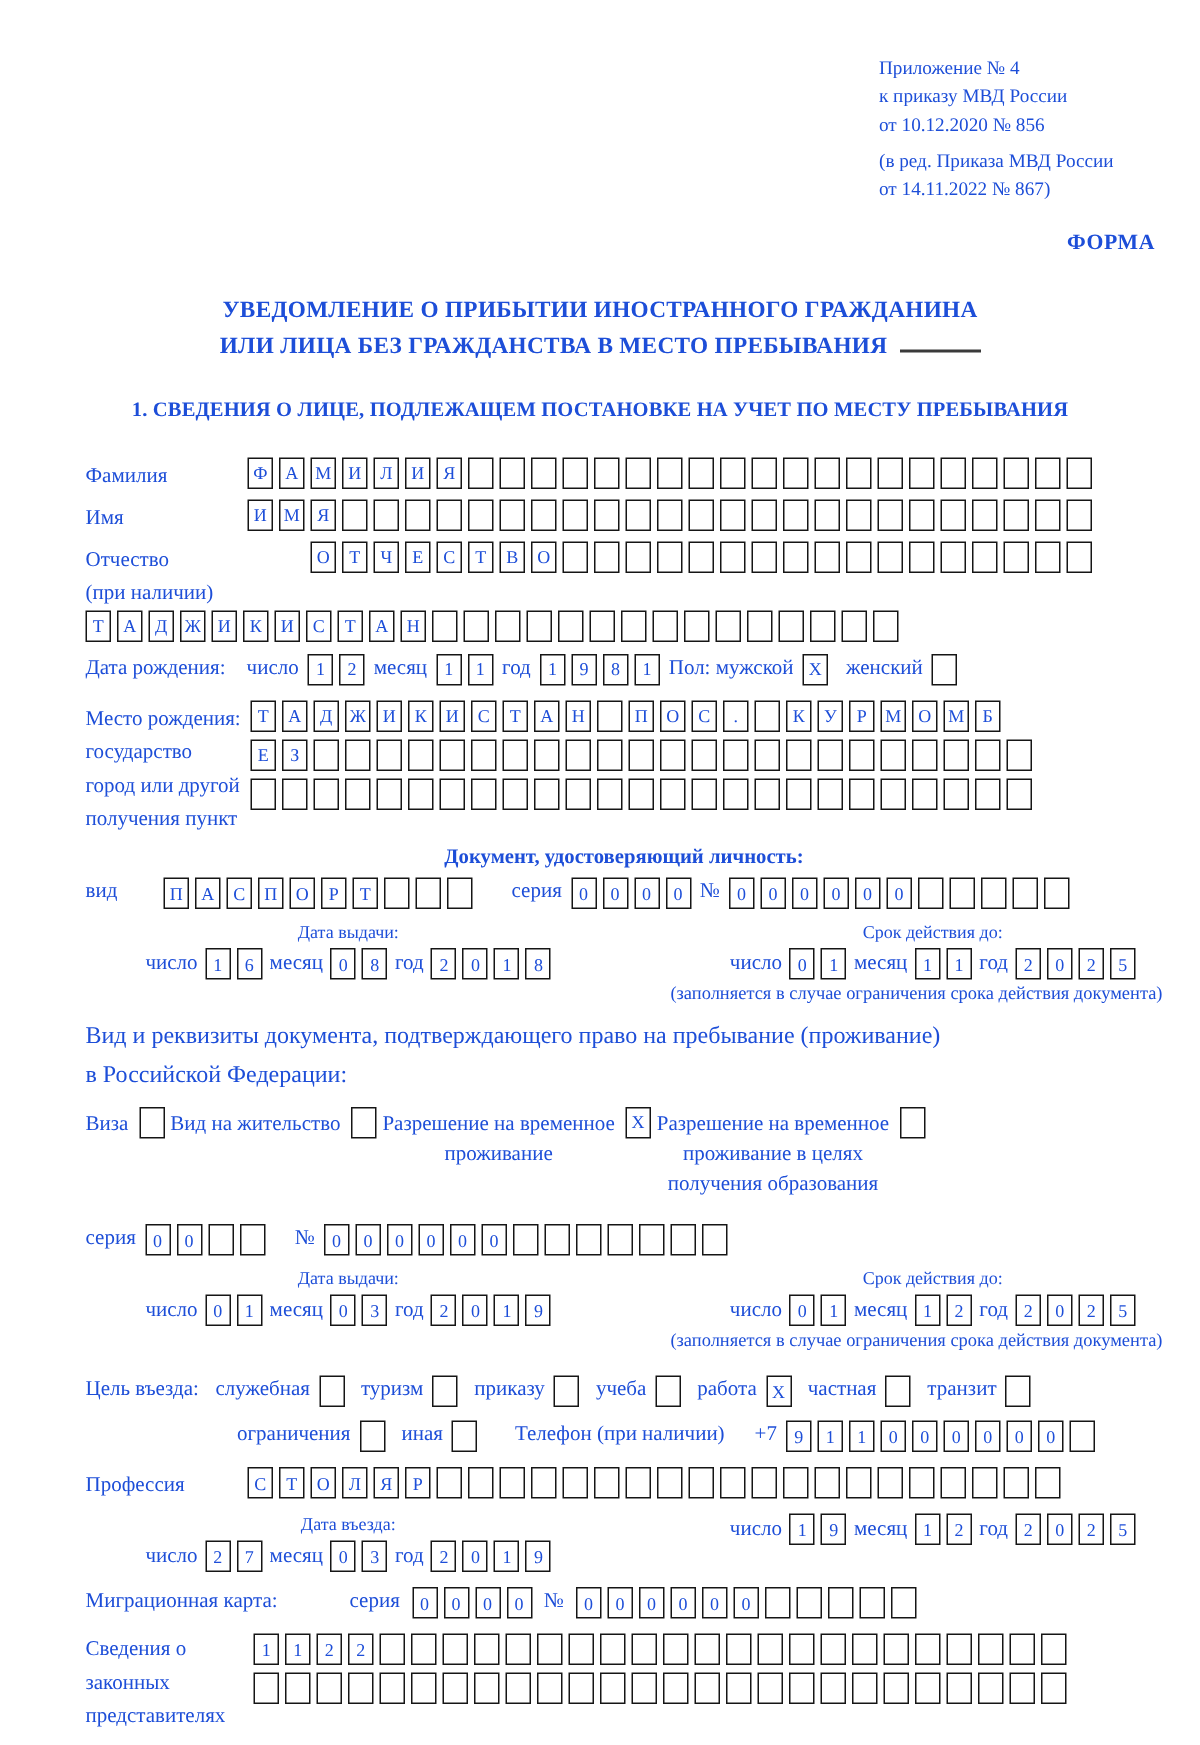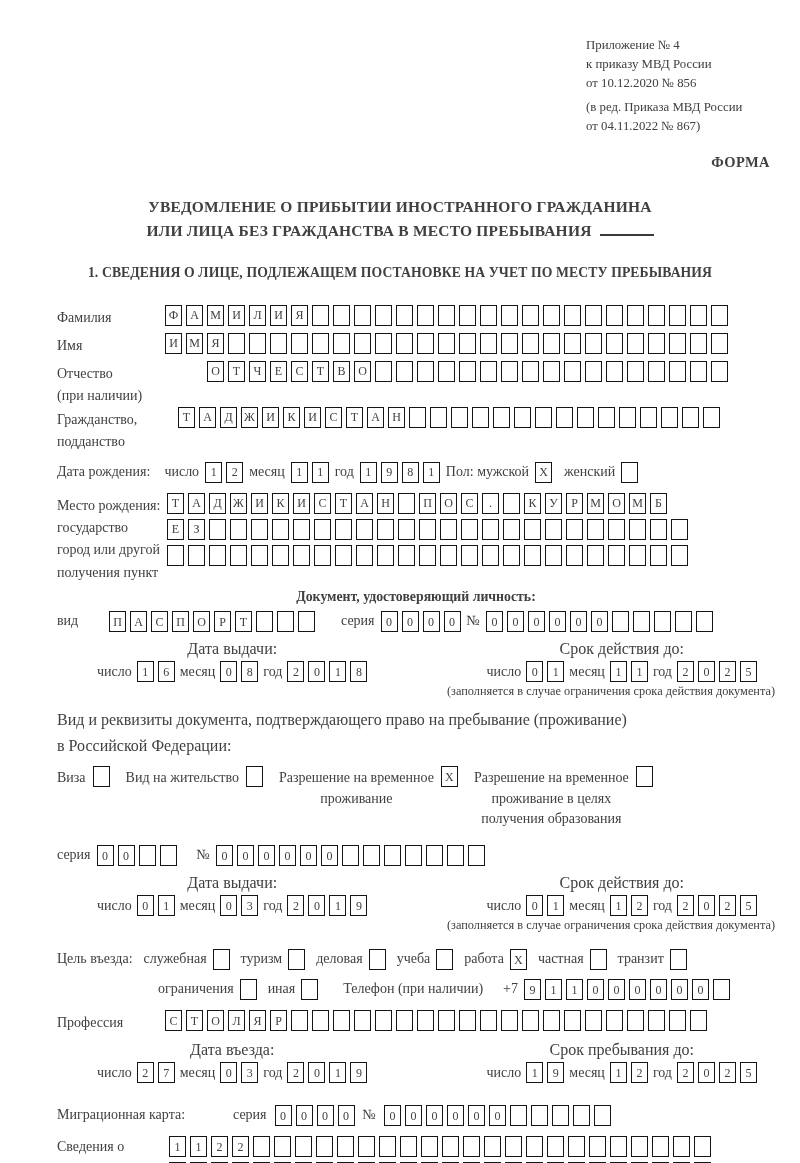--- a/index.html
+++ b/index.html
@@ -1,17 +1,17 @@
 <!DOCTYPE html>
 <html><head>
 <meta charset="utf-8">
 <style>
   html,body{margin:0;padding:0;background:#ffffff;}
   .page{
-    width:800px;height:1163px;margin:0 auto;background:#fff;color:#404040;
+    width:800px;height:1163px;margin:0 auto;background:#fff;color:#1d4ed8;
     font-family:"Liberation Serif","DejaVu Serif",serif;
     box-sizing:border-box;position:relative;overflow:hidden;
   }
   .appendix{margin:36px 28px 0 586px;font-size:12.8px;line-height:1.5;}
   .appendix .amend{margin-top:4px;}
   .forma{margin:18px 30px 0 0;text-align:right;font-weight:bold;font-size:14.5px;letter-spacing:.4px;}
   .title{margin-top:24px;text-align:center;font-weight:bold;font-size:15.5px;line-height:1.55;letter-spacing:.2px;}
   .blank-line{display:inline-block;width:54px;border-bottom:2px solid #3a3a3a;height:11px;margin-left:8px;vertical-align:baseline;}
   .sec-heading{margin-top:22px;text-align:center;font-weight:bold;font-size:13.7px;letter-spacing:.1px;}
   .content{padding:24px 25px 0 57px;}
@@ -25,46 +25,46 @@
     width:15px;height:19px;border:1.5px solid #151515;flex-shrink:0;
     font-size:12px;line-height:1;background:#fff;
   }
   .stack{display:flex;flex-direction:column;gap:5px;}
   .inline-words{display:flex;align-items:flex-start;gap:6px;font-size:14px;}
   .inline-words .w{padding-top:2px;white-space:nowrap;}
   .gap14{width:14px;flex-shrink:0;} .gap8{width:8px;flex-shrink:0;}
   .doc-heading{text-align:center;font-weight:bold;font-size:13.8px;margin:4px 0 6px 0;}
   .dates-row{display:flex;justify-content:space-between;margin-top:8px;}
   .date-group{display:flex;flex-direction:column;}
-  .date-title{text-align:center;font-size:16px;margin-bottom:3px;}
+  .date-title{text-align:center;font-size:12px;margin-bottom:3px;}
   .date-line{display:flex;align-items:center;gap:5px;font-size:14px;}
   .date-line .w{white-space:nowrap;}
   .date-note{font-size:12.3px;text-align:right;margin-top:2px;margin-bottom:2px;font-family:Liberation Serif, serif;}
   .intro{font-size:16px;line-height:1.6;}
-  .chk-row{display:flex;align-items:flex-start;gap:16px;margin-top:8px;font-size:14px;}
+  .chk-row{display:flex;align-items:flex-start;gap:4px;margin-top:8px;font-size:14px;}
   .chk-item{display:flex;align-items:flex-start;gap:7px;}
   .chk-item .txt{padding-top:2px;text-align:center;line-height:1.45;}
   .purpose-row{display:flex;align-items:flex-start;gap:11px;font-size:14px;margin-top:16px;flex-wrap:nowrap;}
   .purpose-row .opt{display:flex;align-items:flex-start;gap:6px;white-space:nowrap;}
   .purpose-row .opt .txt{padding-top:2px;}
   .indent101{margin-left:101px;}
-  .mig-row{display:flex;align-items:flex-start;gap:8px;font-size:14px;margin-top:22px;}
+  .mig-row{display:flex;align-items:flex-start;gap:8px;font-size:14px;margin-top:10px;}
   .mt8{margin-top:8px;} .mt10{margin-top:10px;} .mt16{margin-top:16px;}
 </style>
 </head>
 <body>
 
 <div class="page">
 
   <div class="appendix">
     <div>Приложение № 4</div>
     <div>к приказу МВД России</div>
     <div>от 10.12.2020 № 856</div>
     <div class="amend">(в ред. Приказа МВД России</div>
-    <div>от 04.11.2022 № 867)</div>
+    <div>от 14.11.2022 № 867)</div>
   </div>
 
   <div class="forma">ФОРМА</div>
 
   <div class="title">
     <span>УВЕДОМЛЕНИЕ О ПРИБЫТИИ ИНОСТРАННОГО ГРАЖДАНИНА</span><br>
     <span>ИЛИ ЛИЦА БЕЗ ГРАЖДАНСТВА В МЕСТО ПРЕБЫВАНИЯ</span><span class="blank-line"></span>
   </div>
 
   <div class="sec-heading">1. СВЕДЕНИЯ О ЛИЦЕ, ПОДЛЕЖАЩЕМ ПОСТАНОВКЕ НА УЧЕТ ПО МЕСТУ ПРЕБЫВАНИЯ</div>
@@ -165,24 +165,20 @@
           <span class="cell"></span>
           <span class="cell"></span>
           <span class="cell"></span>
           <span class="cell"></span>
           <span class="cell"></span>
           <span class="cell"></span>
         </div>
     </div>
 
     <div class="frow" style="margin-top:-6px;">
-      <div class="lbl multi w121">
-        <div>Гражданство,</div>
-        <div>подданство</div>
-      </div>
       <div class="cells">
           <span class="cell">Т</span>
           <span class="cell">А</span>
           <span class="cell">Д</span>
           <span class="cell">Ж</span>
           <span class="cell">И</span>
           <span class="cell">К</span>
           <span class="cell">И</span>
           <span class="cell">С</span>
           <span class="cell">Т</span>
@@ -534,21 +530,21 @@
             <span class="cell"></span>
           </span>
       </span>
       <span class="opt">
         <span class="txt">туризм</span>
         <span class="cells">
             <span class="cell"></span>
           </span>
       </span>
       <span class="opt">
-        <span class="txt">деловая</span>
+        <span class="txt">приказу</span>
         <span class="cells">
             <span class="cell"></span>
           </span>
       </span>
       <span class="opt">
         <span class="txt">учеба</span>
         <span class="cells">
             <span class="cell"></span>
           </span>
       </span>
@@ -652,21 +648,20 @@
           <span class="w">год</span>
           <span class="cells">
               <span class="cell">2</span>
               <span class="cell">0</span>
               <span class="cell">1</span>
               <span class="cell">9</span>
             </span>
         </div>
       </div>
       <div class="date-group" style="margin-right:18px;">
-        <div class="date-title">Срок пребывания до:</div>
         <div class="date-line">
           <span class="w">число</span>
           <span class="cells">
               <span class="cell">1</span>
               <span class="cell">9</span>
             </span>
           <span class="w">месяц</span>
           <span class="cells">
               <span class="cell">1</span>
               <span class="cell">2</span>

